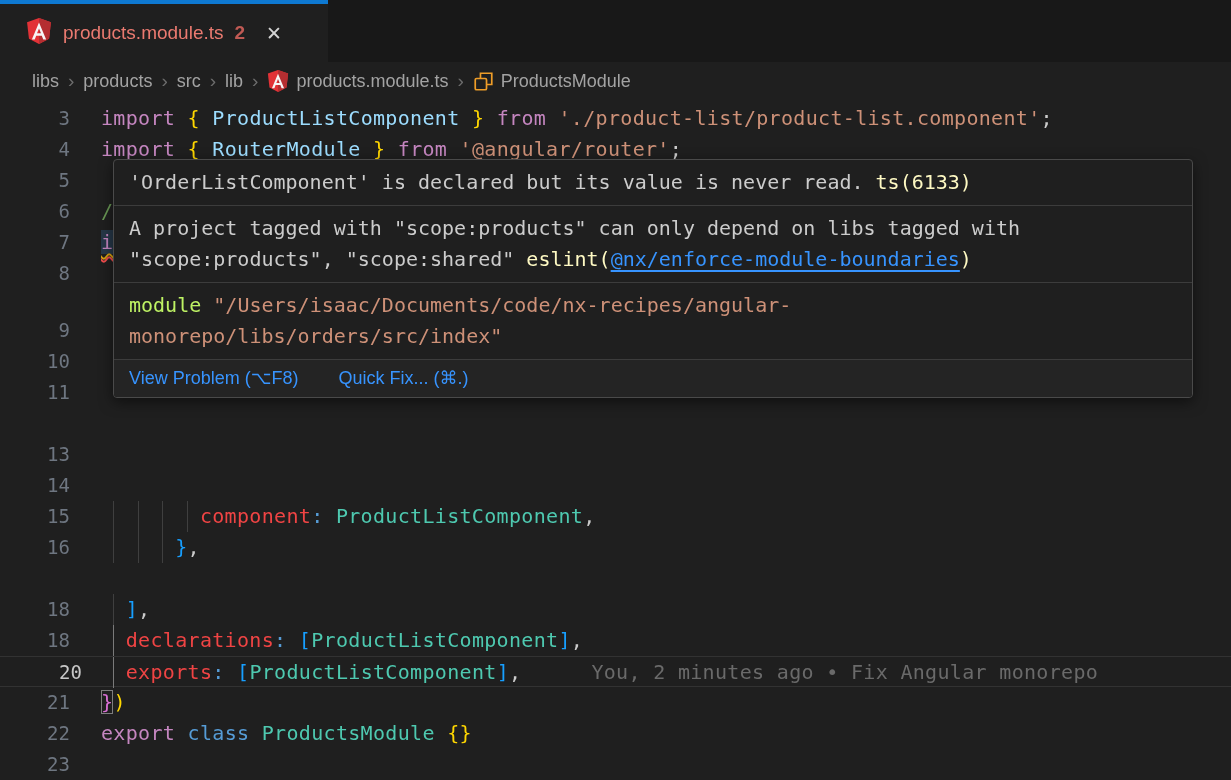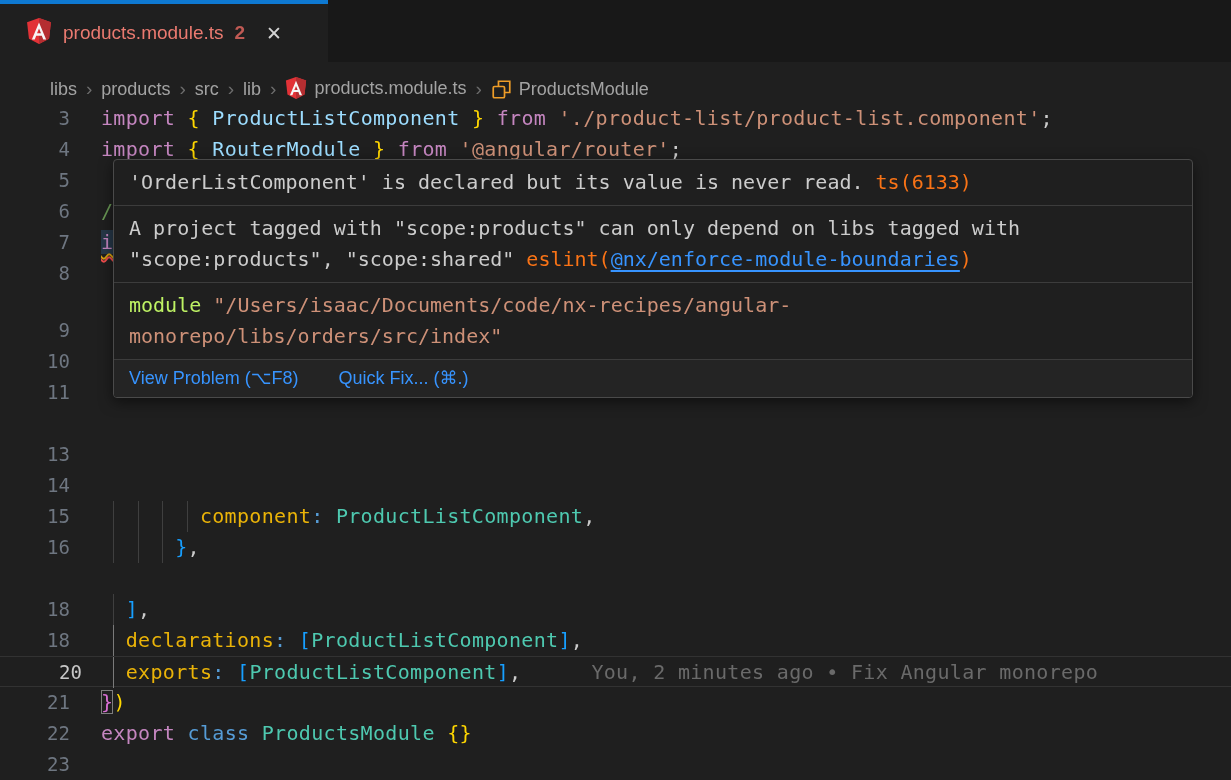--- a/index.html
+++ b/index.html
@@ -9,58 +9,58 @@
   
   .tabbar { position:absolute; left:0; top:0; width:100%; height:62px; background:#181818; }
   .tab { position:absolute; left:0; top:0; width:328px; height:62px; background:#1f1f1f;
          border-top:4px solid #0e79d2; display:flex; align-items:center; padding-left:26px; gap:11px; }
   .tab-title { color:#ea7a70; font-size:19px; }
   .tab-badge { color:#c05a54; font-size:19px; font-weight:bold; }
   .tab-close { color:#d4d4d4; font-size:19px; margin-left:10px; cursor:pointer; }
 
   
   .breadcrumbs { position:absolute; left:0; top:62px; width:100%; height:38px; background:#1f1f1f;
-                 display:flex; align-items:flex-end; padding-left:50px; color:#a3a3a3; font-size:18px; }
+                 display:flex; align-items:center; padding-left:32px; color:#a3a3a3; font-size:18px; }
   .crumb { display:flex; align-items:center; gap:7px; cursor:pointer; }
   .crumb-sep { color:#6d6d6d; font-size:19px; padding:0 9px; }
   .crumb svg { display:block; }
 
   
   .editor { position:absolute; left:0; top:100px; width:100%; height:680px;
             font-family:"DejaVu Sans Mono",monospace; font-size:20px; }
   .row { position:absolute; left:0; width:100%; height:31px; line-height:31px; }
   .row.current { border-top:1px solid #323232; border-bottom:1px solid #323232; }
   .gutter { position:absolute; left:0; width:70px; text-align:right; color:#6e7681; font-size:19px; }
   .row.current .gutter { color:#c8c8c8;margin-left:12px; }
   .code { position:absolute; left:101px; white-space:pre; letter-spacing:0.32px; color:#cccccc; cursor:text; }
   .guide { position:absolute; top:0; height:31px; width:1px; background:#3f3f3f; }
   .guide.active { background:#7a7a7a; }
 
   .tok-kw{color:#C586C0} .tok-kw2{color:#569CD6} .tok-id{color:#9CDCFE} .tok-type{color:#4EC9B0}
-  .tok-prop{color:#eab308} .tok-colon{color:#569CD6} .tok-str{color:#CE9178} .tok-punc{color:#cccccc}
+  .tok-prop{color:#ef4444} .tok-colon{color:#569CD6} .tok-str{color:#CE9178} .tok-punc{color:#cccccc}
   .tok-cmt{color:#6A9955} .tok-fg{color:#cccccc} .tok-emoji{color:#f2b53d}
   .tok-b1{color:#FFD700} .tok-b2{color:#DA70D6} .tok-b3{color:#179FFF}
   .tok-b2.match { box-shadow: inset 0 0 0 1px #7e7e7e; }
   .tok-stru { color:#CE9178; text-decoration:underline; text-underline-offset:3px; }
 
   .errwrap { background:rgba(56,108,158,0.32);
              text-decoration:underline wavy #f14c4c 1.5px; text-underline-offset:7px; text-decoration-skip-ink:none; }
   .warnwrap { text-decoration:underline wavy #d7a012 1.5px; text-underline-offset:4px; text-decoration-skip-ink:none; }
 
   .blame { color:#6a6a6a; margin-left:70px; letter-spacing:0.32px; }
 
   
   .hover-popup { position:absolute; left:113px; top:159px; width:1080px; background:#1f1f1f;
                  border:1px solid #4a4a4a; border-radius:4px; box-shadow:0 4px 14px rgba(0,0,0,0.5);
                  overflow:hidden; z-index:5; }
   .hover-section { padding:7px 15px; border-top:1px solid #3c3c3c;
                    font-family:"DejaVu Sans Mono",monospace; font-size:20px; line-height:31px; color:#cccccc; }
   .hover-section:first-child { border-top:none; }
   .hover-line { white-space:pre; }
-  .hv-plain{color:#cccccc} .hv-dim{color:#f97316}
+  .hv-plain{color:#cccccc} .hv-dim{color:#fef9c3}
   .hv-link{color:#3794ff; text-decoration:underline; text-underline-offset:4px; cursor:pointer;}
   .hv-kw{color:#bef264} .hv-str{color:#CE9178}
   .hover-actions { padding:3px 15px; background:#242424; border-top:1px solid #3c3c3c;
                    font-family:"Liberation Sans",sans-serif; font-size:18px; line-height:31px; }
   .hover-action { color:#3794ff; margin-right:40px; cursor:pointer;margin-top:12px; }
 </style>
 </head>
 <body>
 
 <div id="root">

